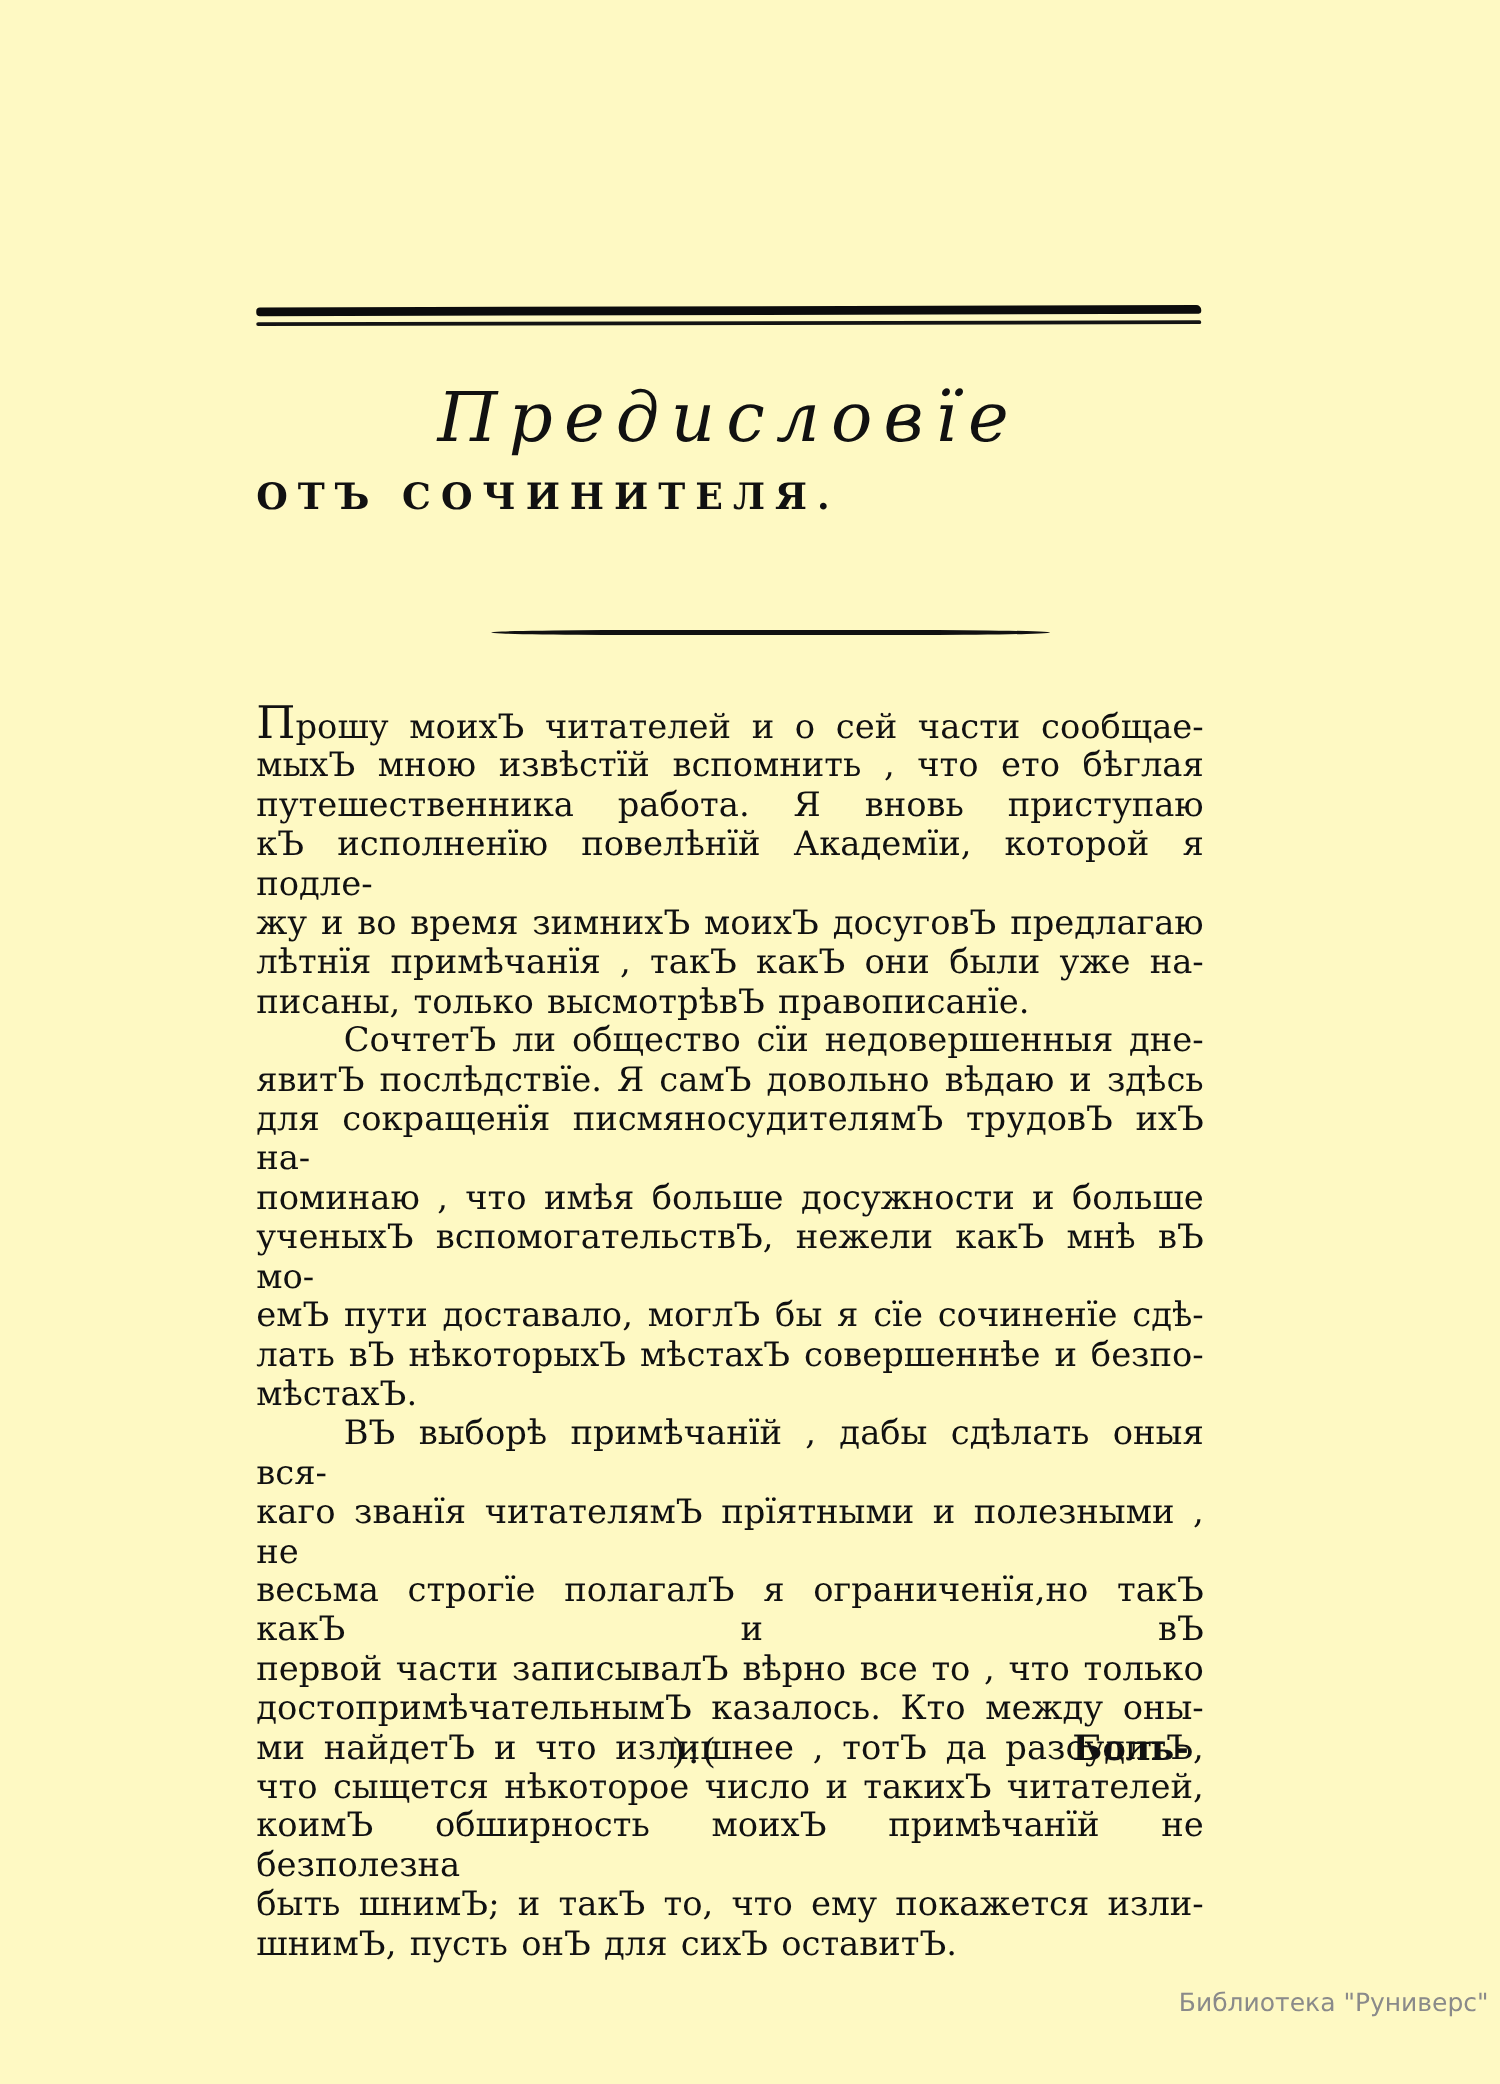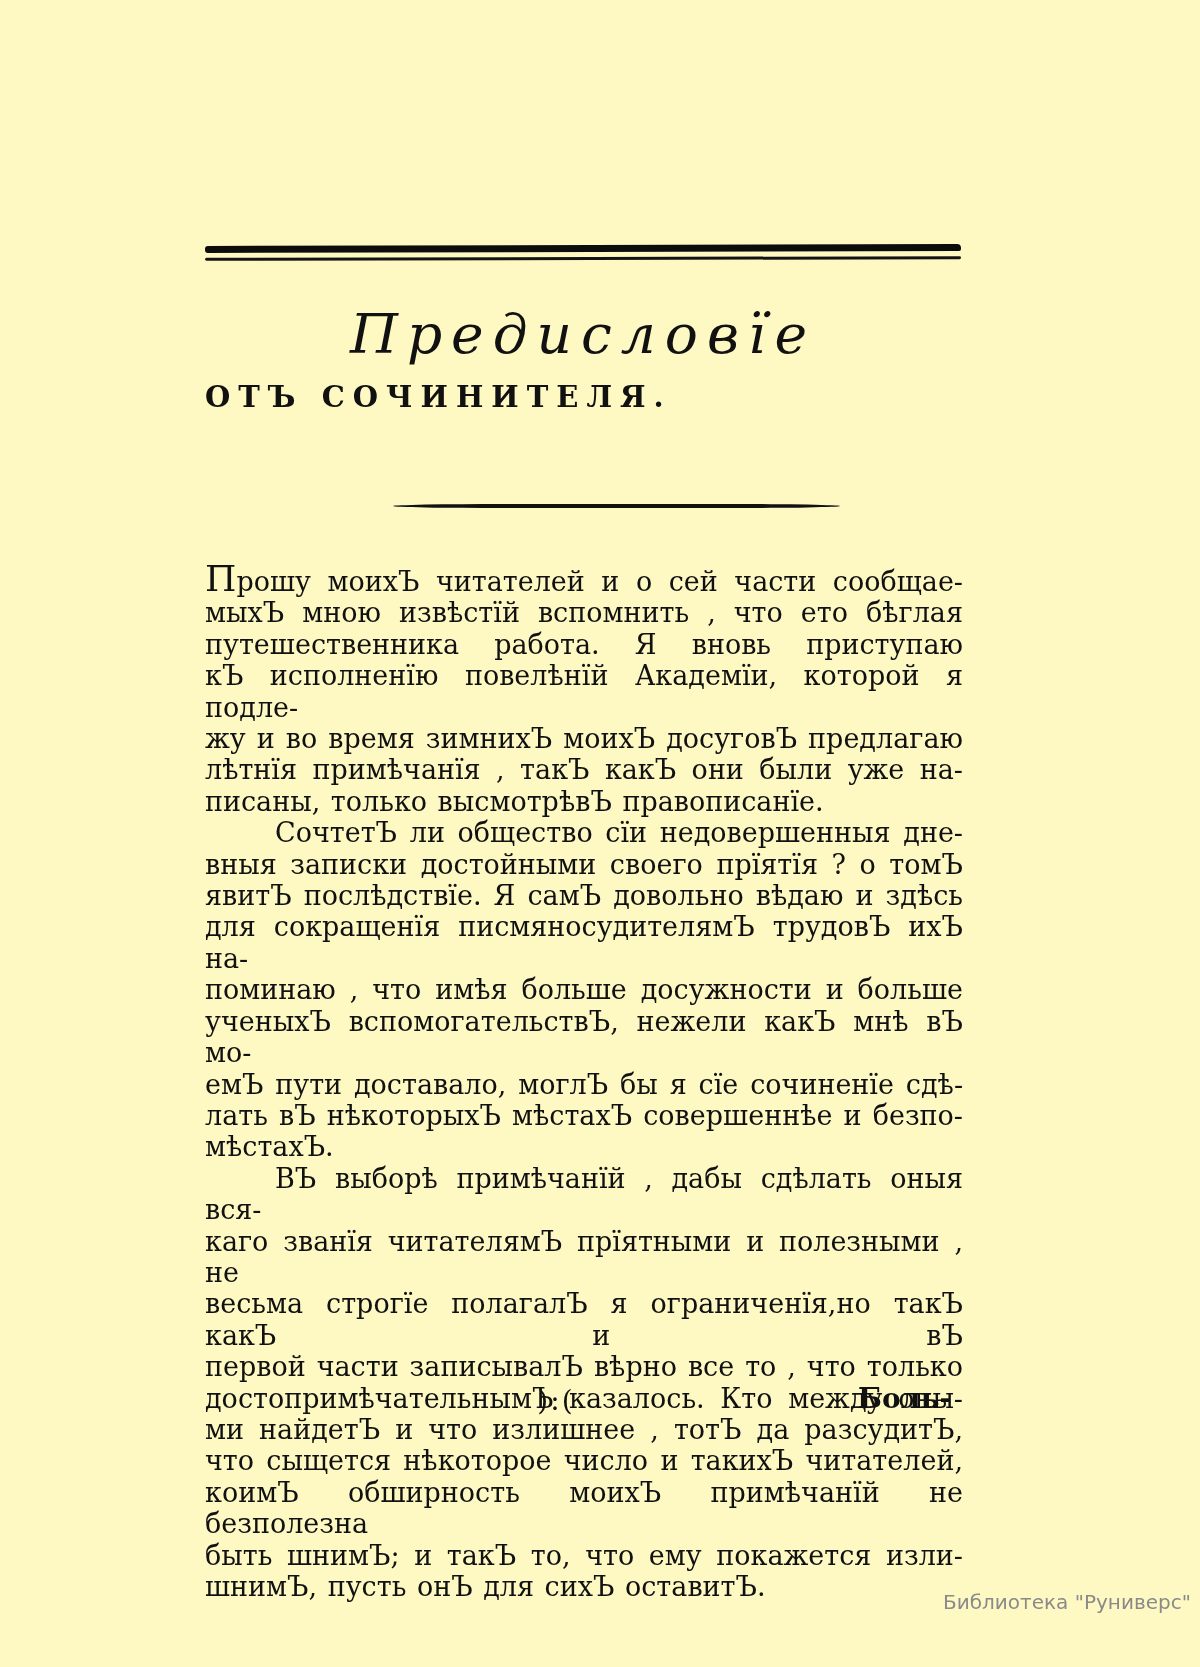--- a/index.html
+++ b/index.html
@@ -150,21 +150,20 @@
       <div class="line">мыхЪ мною извѣстїй вспомнить , что ето бѣглая</div>
       <div class="line">путешественника работа. Я вновь приступаю</div>
       <div class="line">кЪ исполненїю повелѣнїй Академїи, которой я подле-</div>
       <div class="line">жу и во время зимнихЪ моихЪ досуговЪ предлагаю</div>
       <div class="line">лѣтнїя примѣчанїя , такЪ какЪ они были уже на-</div>
       <div class="line last">писаны, только высмотрѣвЪ правописанїе.</div>
     </div>
 
     <div>
       <div class="line indent">СочтетЪ ли общество сїи недовершенныя дне-</div>
-      <div class="line">вныя записки достойными своего прїятїя ? о томЪ</div>
       <div class="line">явитЪ послѣдствїе. Я самЪ довольно вѣдаю и здѣсь</div>
       <div class="line">для сокращенїя писмяносудителямЪ трудовЪ ихЪ на-</div>
       <div class="line">поминаю , что имѣя больше досужности и больше</div>
       <div class="line">ученыхЪ вспомогательствЪ, нежели какЪ мнѣ вЪ мо-</div>
       <div class="line">емЪ пути доставало, моглЪ бы я сїе сочиненїе сдѣ-</div>
       <div class="line">лать вЪ нѣкоторыхЪ мѣстахЪ совершеннѣе и безпо-</div>
       <div class="line last">мѣстахЪ.</div>
     </div>
 
     <div>

